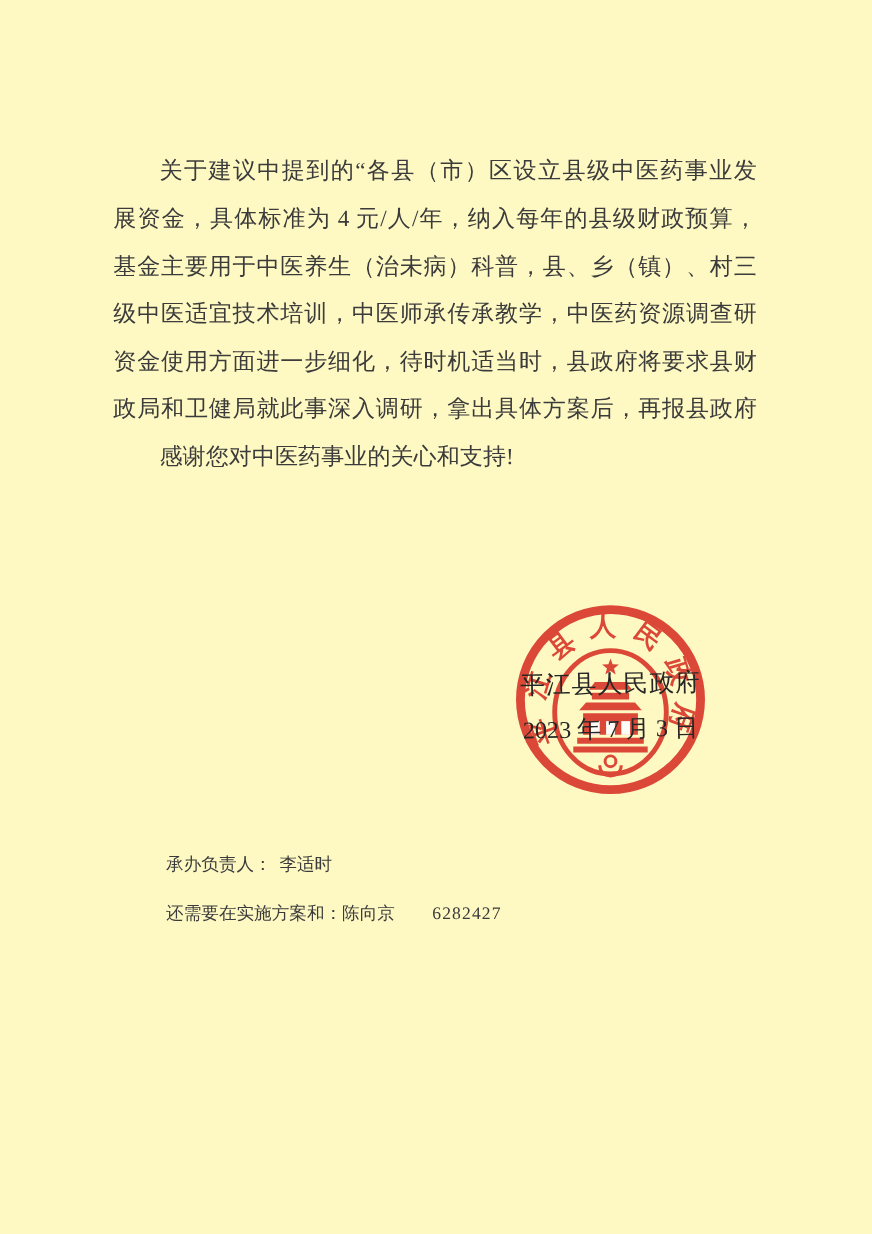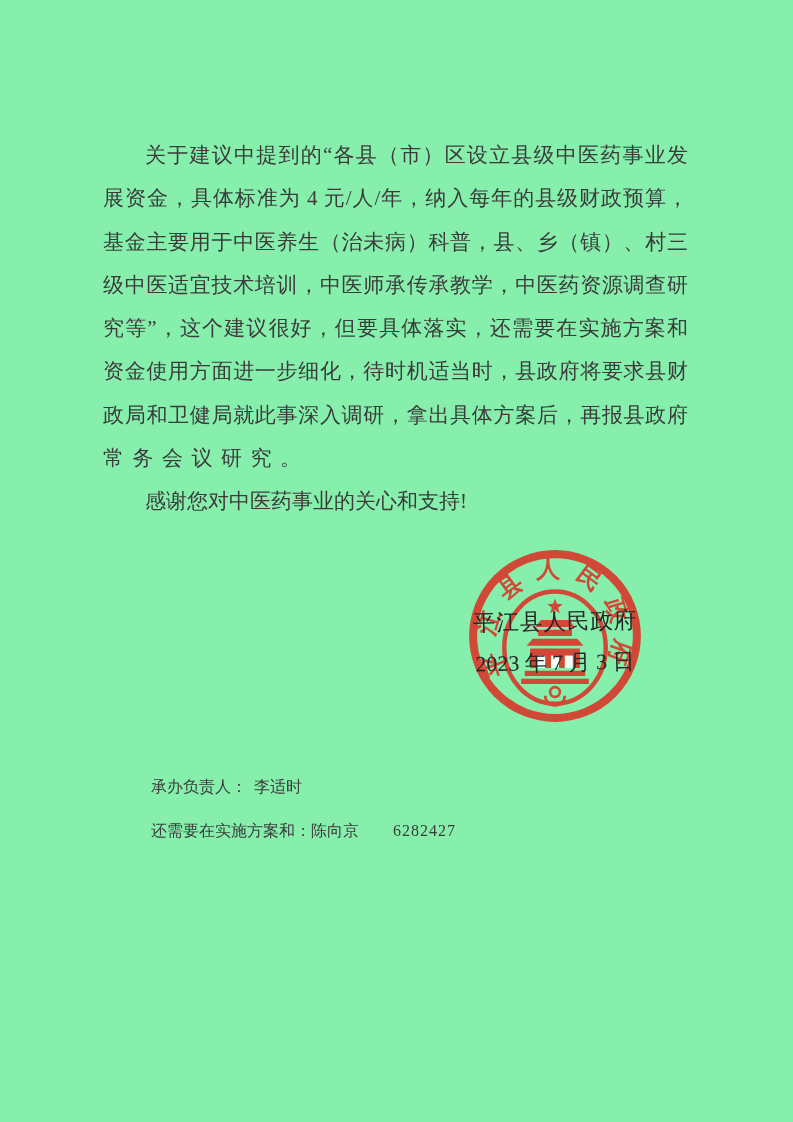--- a/index.html
+++ b/index.html
@@ -4,21 +4,21 @@
 <style>
   html,body{margin:0;padding:0;}
   body{
     width:793px;height:1122px;
     background:#f2f2f2;
     font-family:"Liberation Serif","DejaVu Serif",serif;
   }
   .page{
     position:relative;
     width:793px;height:1122px;
-    background:#86efac;
+    background:#fef9c3;
     overflow:hidden;
     color:#3b3b3b;
   }
   
   .body-text{
     position:absolute;
     left:103px; top:134px;
     width:585px;
     font-size:21px;
   }
@@ -91,24 +91,22 @@
 </head>
 <body>
 
 <div class="page">
 
   <div class="body-text">
     <span class="ln jst ind">关于建议中提到的“各县（市）区设立县级中医药事业发</span>
     <span class="ln jst">展资金，具体标准为 4 元/人/年，纳入每年的县级财政预算，</span>
     <span class="ln jst">基金主要用于中医养生（治未病）科普，县、乡（镇）、村三</span>
     <span class="ln jst">级中医适宜技术培训，中医师承传承教学，中医药资源调查研</span>
-    <span class="ln jst">究等”，这个建议很好，但要具体落实，还需要在实施方案和</span>
     <span class="ln jst">资金使用方面进一步细化，待时机适当时，县政府将要求县财</span>
     <span class="ln jst">政局和卫健局就此事深入调研，拿出具体方案后，再报县政府</span>
-    <span class="ln sp">常务会议研究。</span>
     <span class="ln ind">感谢您对中医药事业的关心和支持!</span>
   </div>
 
   <svg class="seal" viewBox="0 0 200 200">
 
     <circle cx="100" cy="100" r="92" fill="none" stroke-width="9" stroke="#d93a2c"></circle>
 
     <defs>
       <path id="sealArc" d="M 67 157.2 A 66 66 0 1 1 133 157.2" fill="none"></path>
     </defs>

